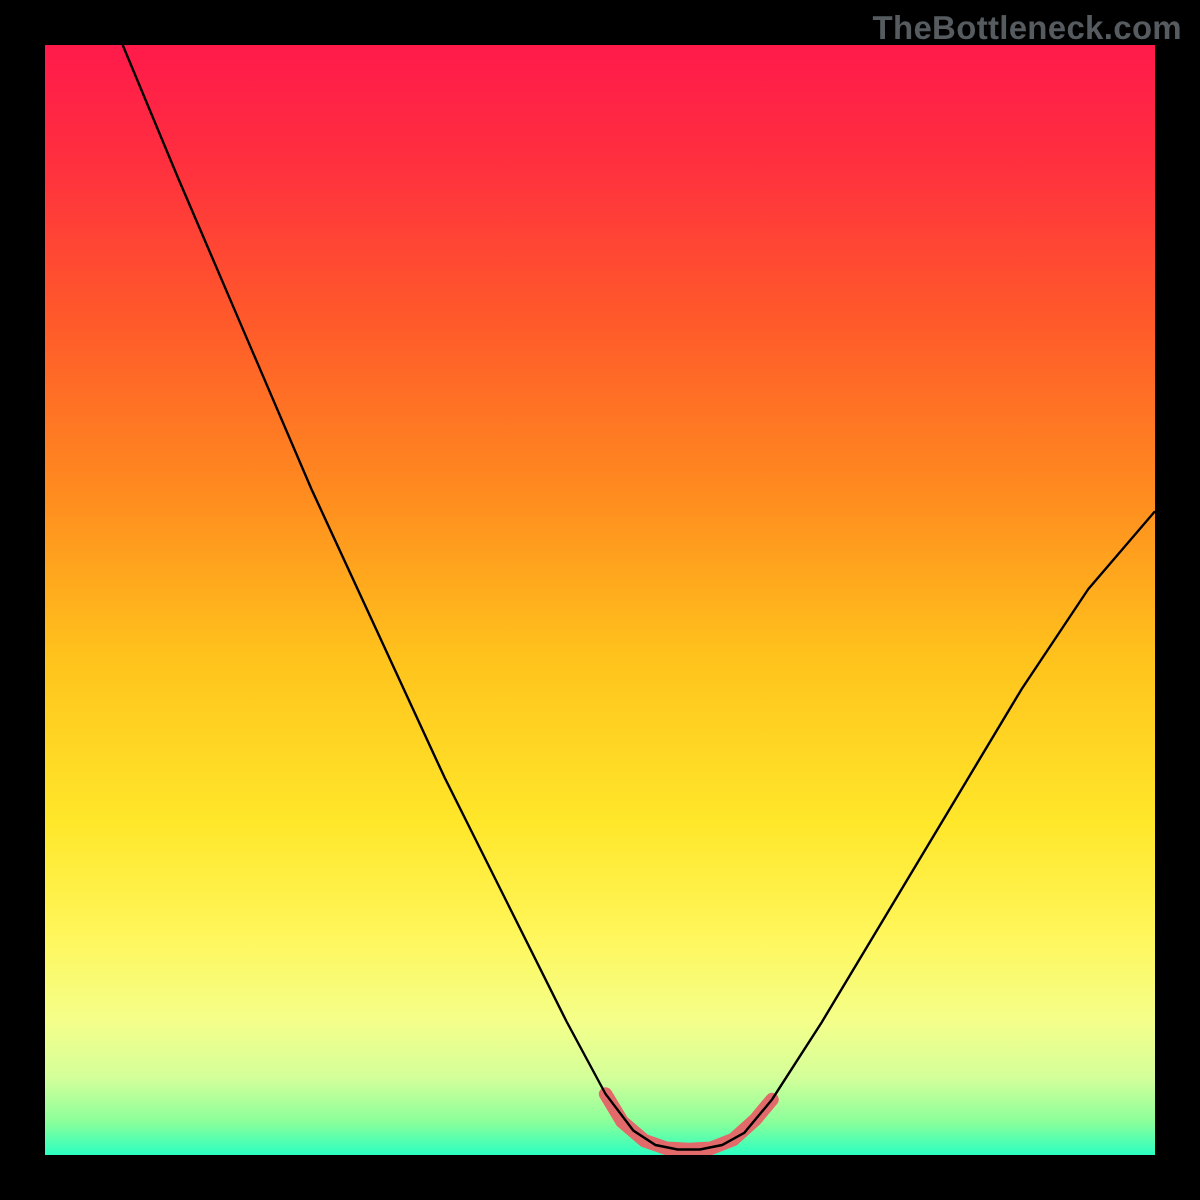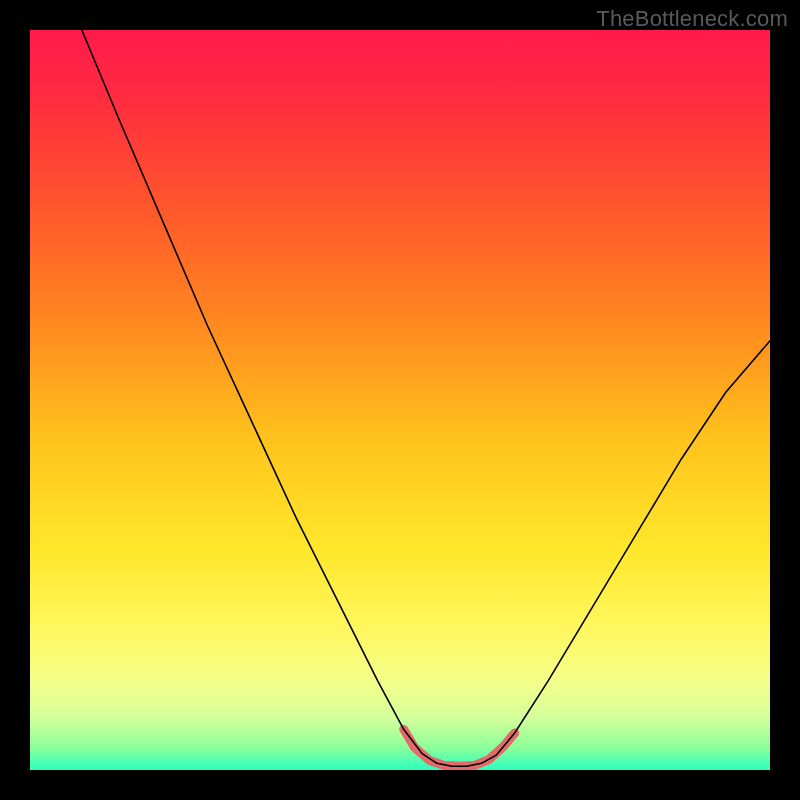--- a/index.html
+++ b/index.html
@@ -25,21 +25,21 @@
     left: 30px;
     width: 740px;
     height: 740px;
   }
   .attribution {
     position: absolute;
     top: 6px;
     right: 12px;
     color: #555b5f;
     font-size: 22px;
-    font-weight: 400;
+    font-weight: 700;
     letter-spacing: 0.2px;
   }
 </style>
 </head>
 <body>
 
 <div class="frame">
   <div class="attribution">TheBottleneck.com</div>
   <svg class="plot" viewBox="0 0 740 740" preserveAspectRatio="none">
     <defs>

